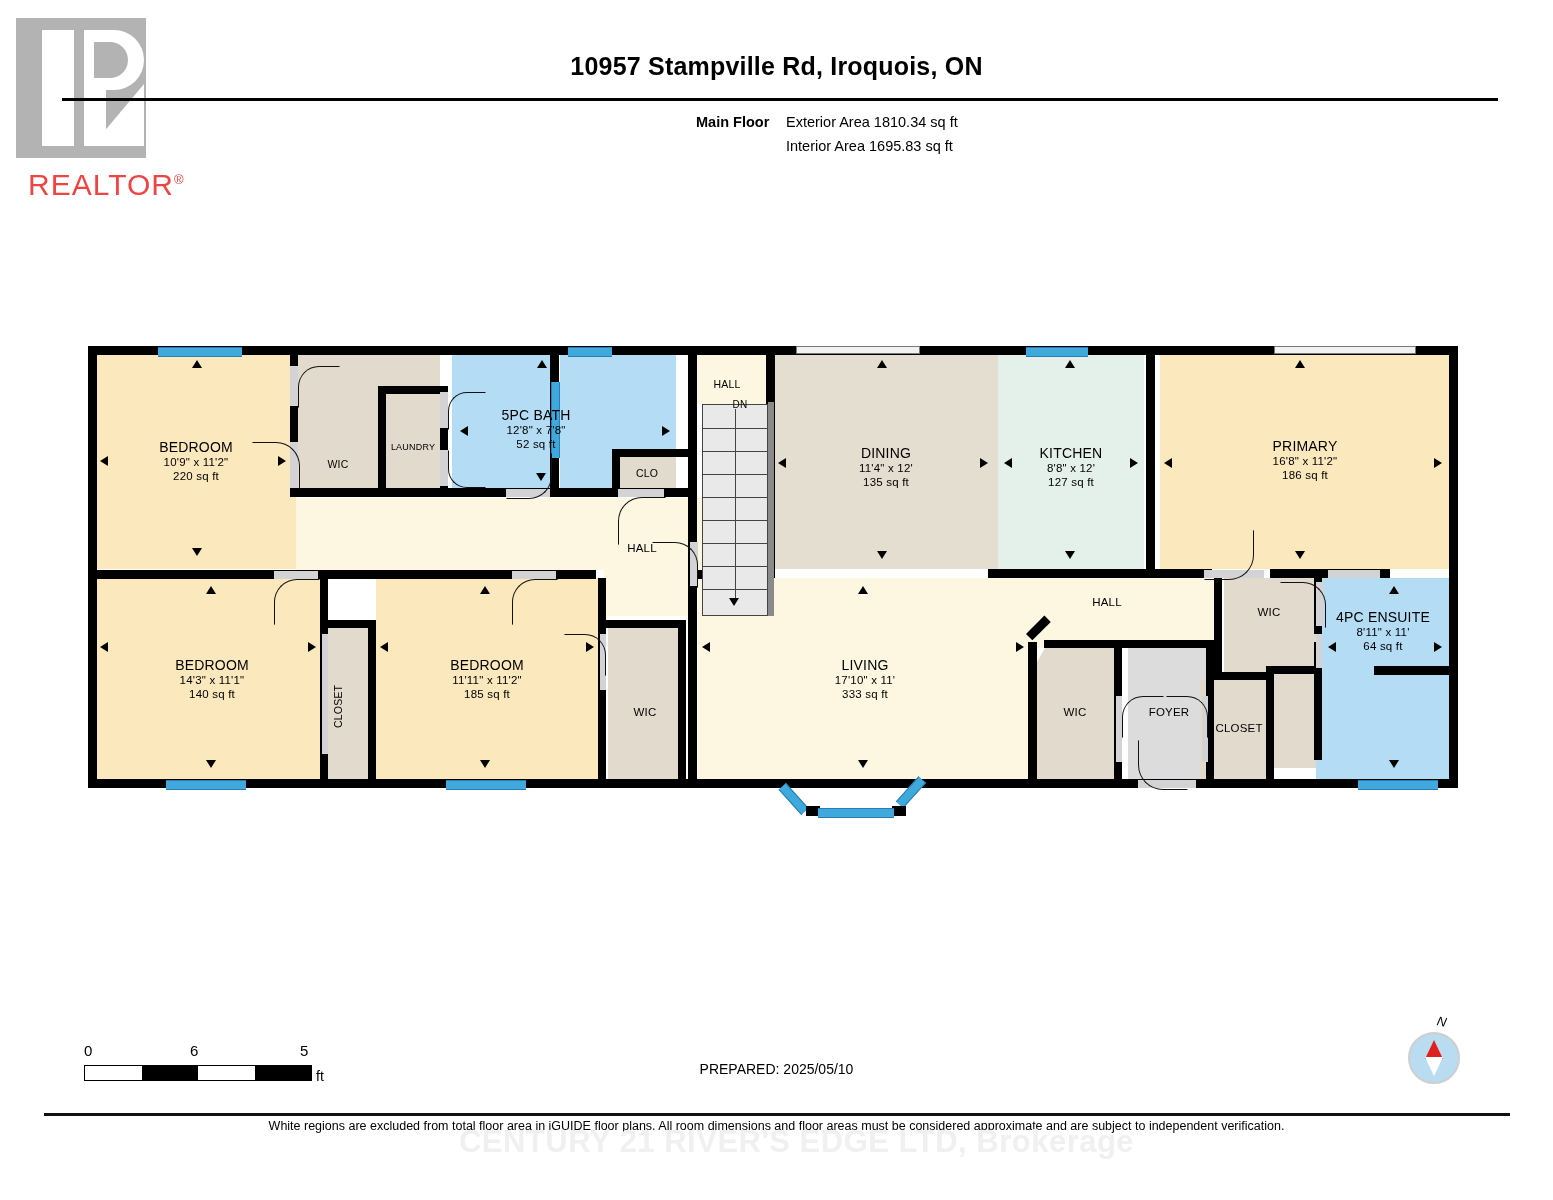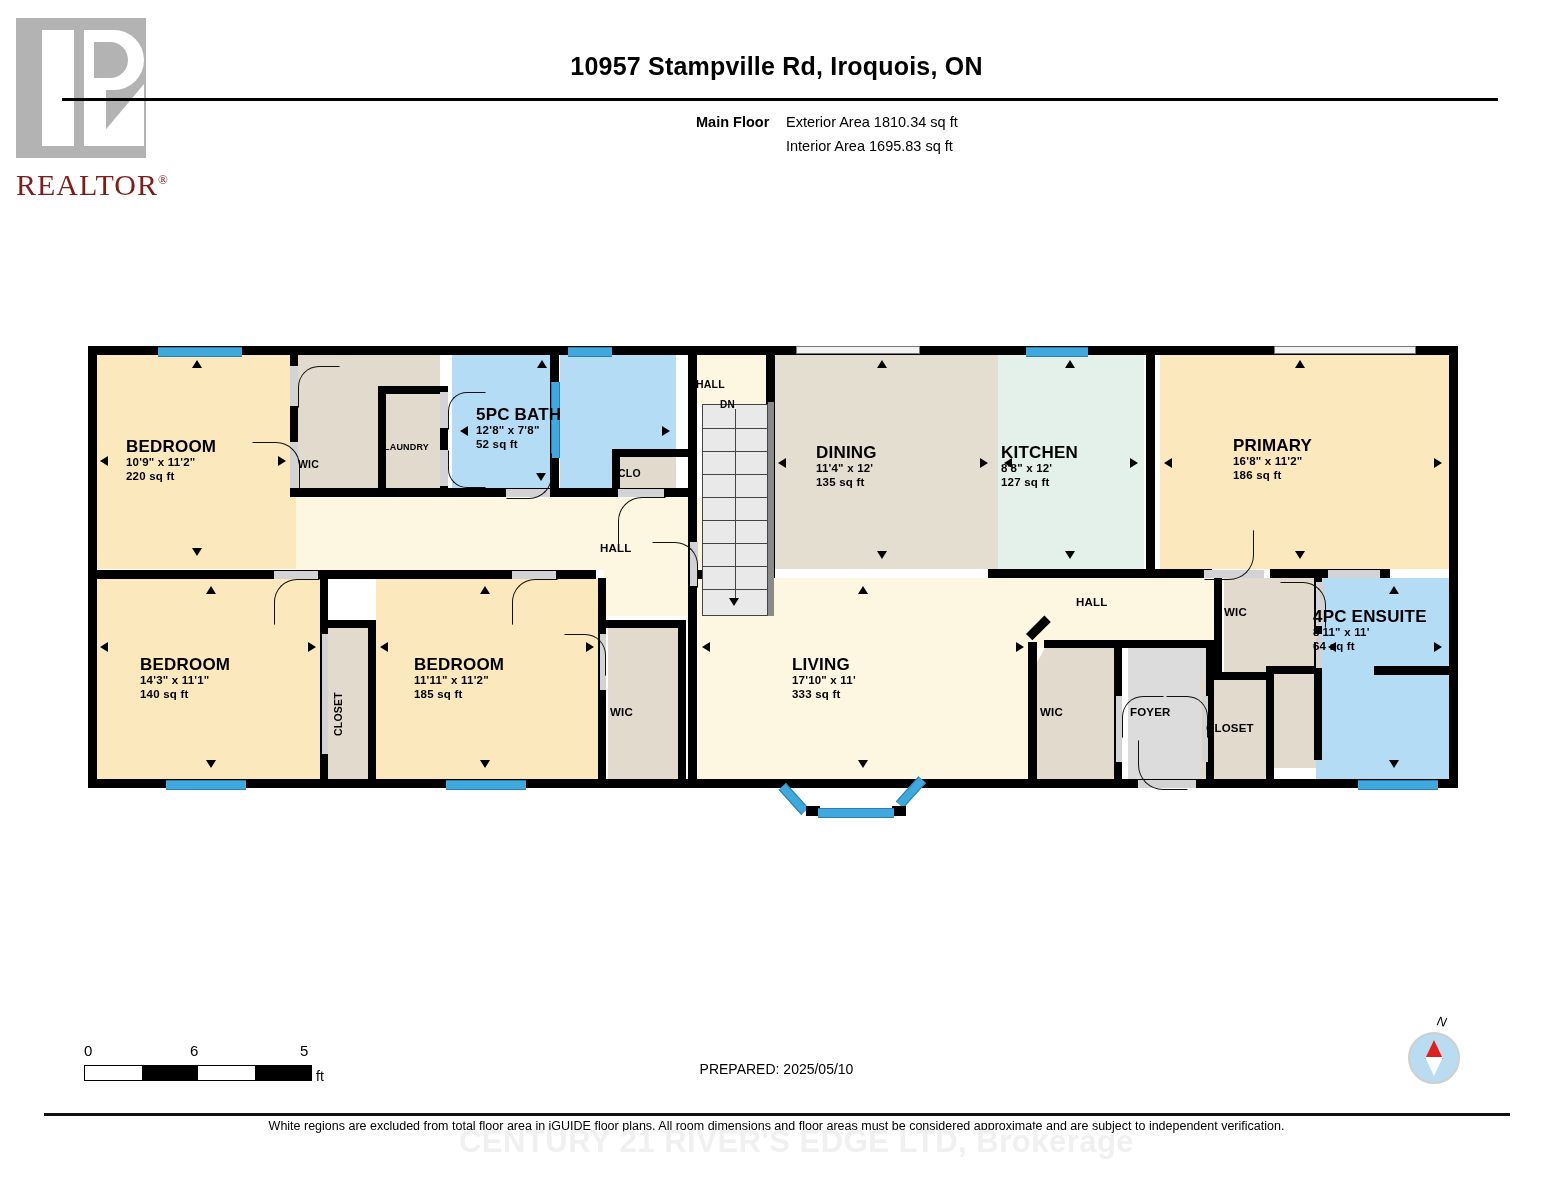--- a/index.html
+++ b/index.html
@@ -7,36 +7,36 @@
 
   
   #realtor-logo{position:absolute;left:8px;top:18px;width:160px;height:190px;}
   #realtor-logo .mark{position:absolute;left:8px;top:0;width:130px;height:140px;background:#b3b3b3;}
   #realtor-logo .bar-l{position:absolute;left:26px;top:12px;width:32px;height:116px;background:#fff;}
   #realtor-logo .stem{position:absolute;left:68px;top:12px;width:22px;height:116px;background:#fff;}
   #realtor-logo .bowl{position:absolute;left:72px;top:12px;width:56px;height:60px;background:#fff;border-radius:0 30px 30px 0;}
   #realtor-logo .bowl2{position:absolute;left:78px;top:24px;width:34px;height:36px;background:#b3b3b3;border-radius:0 18px 18px 0;}
   #realtor-logo .leg{position:absolute;left:76px;top:66px;width:0;height:0;border-left:0 solid transparent;
      border-top:62px solid transparent;border-right:52px solid #fff;}
-  #realtor-logo .word{position:absolute;left:8px;top:150px;font-size:30px;letter-spacing:1px;color:#7f1d1d;font-family:Liberation Serif, serif;}
+  #realtor-logo .word{position:absolute;left:20px;top:150px;font-size:30px;letter-spacing:1px;color:#ef4444;font-family:Liberation Sans, sans-serif;}
   #realtor-logo .reg{font-size:13px;vertical-align:super;}
 
   #title-rule{position:absolute;left:62px;top:98px;width:1436px;height:3px;background:#000;}
   #plan-title{position:absolute;left:0;top:52px;width:1553px;text-align:center;font-size:25px;font-weight:bold;letter-spacing:.2px;}
 
   #floor-info{position:absolute;left:696px;top:110px;font-size:14.5px;line-height:24px;}
   #floor-info .fl{display:inline-block;width:90px;font-weight:bold;vertical-align:top;}
   #floor-info .areas{display:inline-block;vertical-align:top;}
 
   
   #plan{position:absolute;left:88px;top:346px;width:1378px;height:444px;}
   .rm{position:absolute;box-sizing:border-box;}
   .wall{position:absolute;background:#000;}
-  .lbl{position:absolute;text-align:left;font-size:11.5px;line-height:14.5px;letter-spacing:.2px;white-space:nowrap;font-weight:bold;}
-  .lbl .nm{font-size:17px;}
+  .lbl{position:absolute;text-align:center;font-size:11.5px;line-height:14.5px;letter-spacing:.2px;white-space:nowrap;}
+  .lbl .nm{font-size:14px;}
   .lbl.sm{font-size:10.5px;line-height:13px;}
   .win{position:absolute;background:#3fa9dd;border-top:1px solid #2a7fb0;border-bottom:1px solid #2a7fb0;}
   .win.v{border:none;border-left:1px solid #2a7fb0;border-right:1px solid #2a7fb0;}
   .door-open{position:absolute;background:#d3d3d6;}
   .sld{position:absolute;background:#f2f2f2;border:1px solid #777;box-sizing:border-box;}
   .arrow{position:absolute;width:0;height:0;}
   .a-up{border-left:5px solid transparent;border-right:5px solid transparent;border-bottom:8px solid #000;}
   .a-dn{border-left:5px solid transparent;border-right:5px solid transparent;border-top:8px solid #000;}
   .a-lt{border-top:5px solid transparent;border-bottom:5px solid transparent;border-right:8px solid #000;}
   .a-rt{border-top:5px solid transparent;border-bottom:5px solid transparent;border-left:8px solid #000;}

